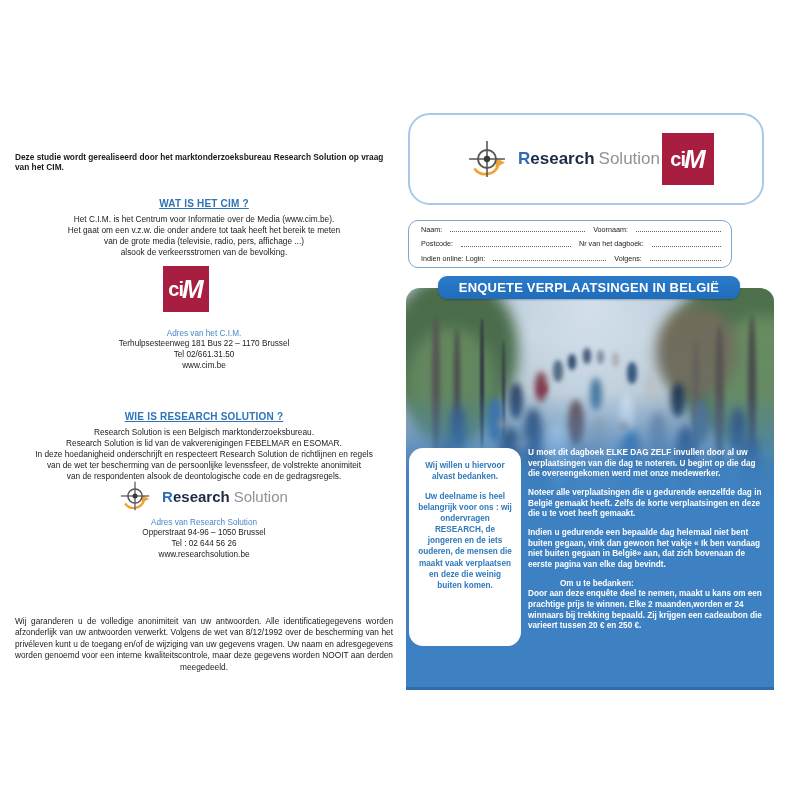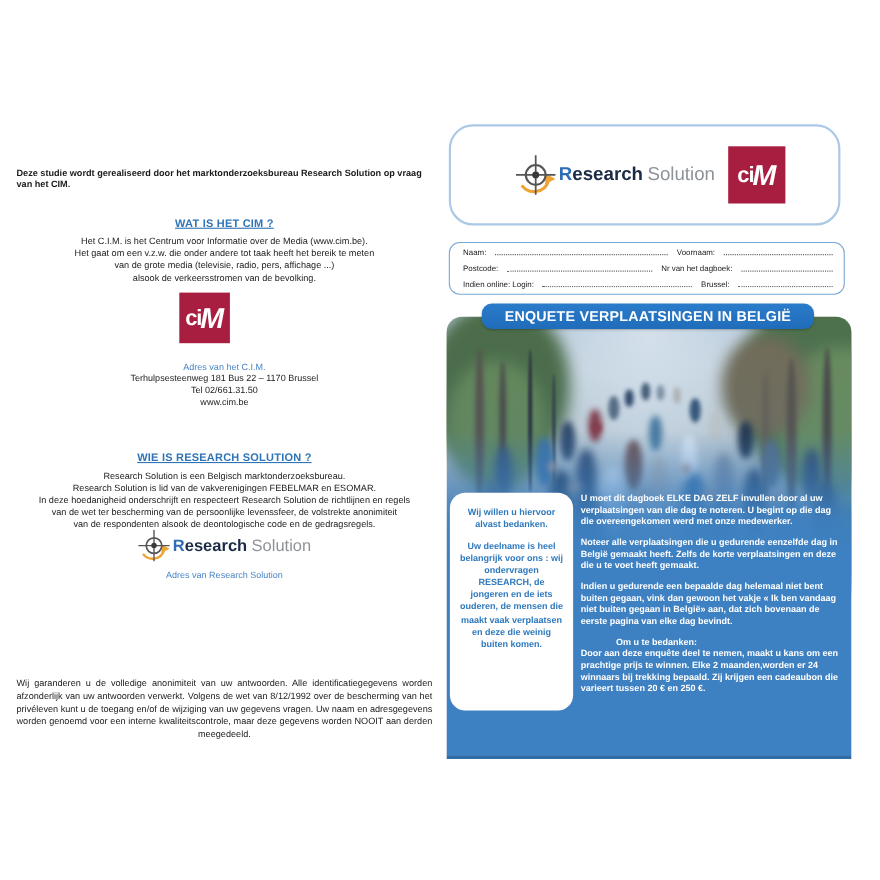--- a/index.html
+++ b/index.html
@@ -13,35 +13,35 @@
   .body-block { width:378px; left:15px; text-align:center; font-size:8.3px; color:#222; line-height:1.32; white-space:pre-line; }
 
   .cim-logo { background:#a81e40; color:#fff; display:flex; align-items:center; justify-content:center; }
   .cim-logo-left { left:163px; top:266px; width:46px; height:46px; }
   .cim-small { font-weight:bold; font-size:20px; letter-spacing:-1px; }
   .cim-big { font-weight:bold; font-size:26px; margin-left:-1px; font-style:italic; }
 
   .addr-block { width:378px; left:15px; text-align:center; font-size:8.2px; color:#222; line-height:1.3; white-space:pre-line; }
   .addr-label { color:#4a86c8; font-size:8.2px; display:block; }
 
-  .rs-logo { display:flex; align-items:center; gap:2px; }
+  .rs-logo { display:flex; align-items:center; gap:12px; }
   .rs-logo-left { left:15px; top:481px; width:378px; justify-content:center; }
   .rs-word-research { font-weight:bold; color:#1c2b45; }
   .rs-word-research .r-cap { color:#2f6eb5; }
   .rs-word-solution { color:#8e9398; font-weight:normal; margin-left:4px; }
   .rs-logo-left .rs-text { font-size:15px; }
   .privacy-block { left:15px; top:616px; width:378px; font-size:8.3px; color:#222; line-height:1.38; text-align:justify; text-align-last:center; }
 
   
   .logo-box { left:408px; top:113px; width:356px; height:92px; border:2px solid #abc9e6; border-radius:22px; background:#fff; display:flex; align-items:center; }
   .logo-box .rs-logo { margin-left:58px; }
   .logo-box .rs-text { font-size:17px; }
   .cim-logo-right { position:static; width:52px; height:52px; margin-left:auto; margin-right:48px; }
 
-  .form-box { left:408px; top:220px; width:360px; height:48px; border:1.5px solid #7aa7d4; border-radius:10px; background:#fff; padding:4px 10px 4px 12px; display:flex; flex-direction:column; justify-content:space-between; }
+  .form-box { left:408px; top:220px; width:324px; height:48px; border:1.5px solid #7aa7d4; border-radius:10px; background:#fff; padding:4px 10px 4px 12px; display:flex; flex-direction:column; justify-content:space-between; }
   .form-row { display:flex; align-items:flex-end; font-size:7.2px; color:#222; line-height:1; }
   .form-label { white-space:nowrap; padding-bottom:1px; }
   .dots { border-bottom:1px dotted #666; height:7px; margin:0 8px 2px 8px; }
   .dots1 { flex:1.35; }
   .dots2 { flex:.85; margin-right:0; }
   .form-label2 { white-space:nowrap; padding-bottom:1px; }
 
   .banner { left:438px; top:276px; width:302px; height:23px; background:linear-gradient(180deg,#2a7ccb 0%,#1f6cba 100%); border-radius:9px; display:flex; align-items:center; justify-content:center; color:#fff; font-weight:bold; font-size:13px; letter-spacing:.2px; z-index:5; box-shadow:0 1px 2px rgba(0,0,0,.25); }
 
   .photo { left:406px; top:288px; width:368px; height:402px; border-radius:14px 14px 0 0; overflow:hidden; z-index:1;
@@ -104,21 +104,23 @@
     <line x1="1" y1="18" x2="35" y2="18" stroke="#555" stroke-width="1.5"></line>
     <circle cx="18" cy="18" r="8.5" fill="none" stroke="#555" stroke-width="1.8"></circle>
     <circle cx="18" cy="18" r="3" fill="#3a3a3a"></circle>
   </svg>
   <span class="rs-text" style="font-size:15px;">
     <span class="rs-word-research"><span class="r-cap">R</span><span>esearch</span></span><span class="rs-word-solution">Solution</span>
   </span>
 </div>
 
 <div class="abs addr-block" style="top:507px;">
-  <span class="addr-label">Adres van Research Solution</span>
+  <span class="addr-label">Adres van Research Solution</span><span>Opperstraat 94-96 – 1050 Brussel
+Tel : 02 644 56 26
+www.researchsolution.be</span>
 </div>
 
 <div class="abs privacy-block">Wij garanderen u de volledige anonimiteit van uw antwoorden. Alle identificatiegegevens worden afzonderlijk van uw antwoorden verwerkt. Volgens de wet van 8/12/1992 over de bescherming van het privéleven kunt u de toegang en/of de wijziging van uw gegevens vragen. Uw naam en adresgegevens worden genoemd voor een interne kwaliteitscontrole, maar deze gegevens worden NOOIT aan derden meegedeeld.</div>
 
 <div class="abs logo-box">
   <div class="rs-logo">
     <svg class="rs-icon" viewBox="0 0 36 36">
       <path d="M 6 27 A 13 13 0 0 0 29 23" stroke="#f0a335" stroke-width="2.6" fill="none"></path>
       <polygon points="27,17 35,21.5 26,26" fill="#f0a335"></polygon>
       <line x1="18" y1="1" x2="18" y2="35" stroke="#555" stroke-width="1.5"></line>
@@ -145,21 +147,21 @@
   </div>
   <div class="form-row">
     <span class="form-label">Postcode:</span>
     <span class="dots dots1"></span>
     <span class="form-label2">Nr van het dagboek:</span>
     <span class="dots dots2"></span>
   </div>
   <div class="form-row">
     <span class="form-label">Indien online: Login:</span>
     <span class="dots dots1"></span>
-    <span class="form-label2">Brussel:</span>
+    <span class="form-label2">Volgens:</span>
     <span class="dots dots2"></span>
   </div>
 </div>
 
 <div class="abs banner">ENQUETE VERPLAATSINGEN IN BELGIË</div>
 
 <div class="abs photo" id="photo-scene">
   <div class="blob" style="left: -5%; top: -12px; width: 130px; height: 150px; background: rgb(77, 107, 56); filter: blur(7px);"></div>
     <div class="blob" style="left: 0%; top: 40px; width: 90px; height: 120px; background: rgb(106, 138, 74); filter: blur(7px);"></div>
     <div class="blob" style="left: 72%; top: -18px; width: 150px; height: 170px; background: rgb(80, 112, 60); filter: blur(7px);"></div>

